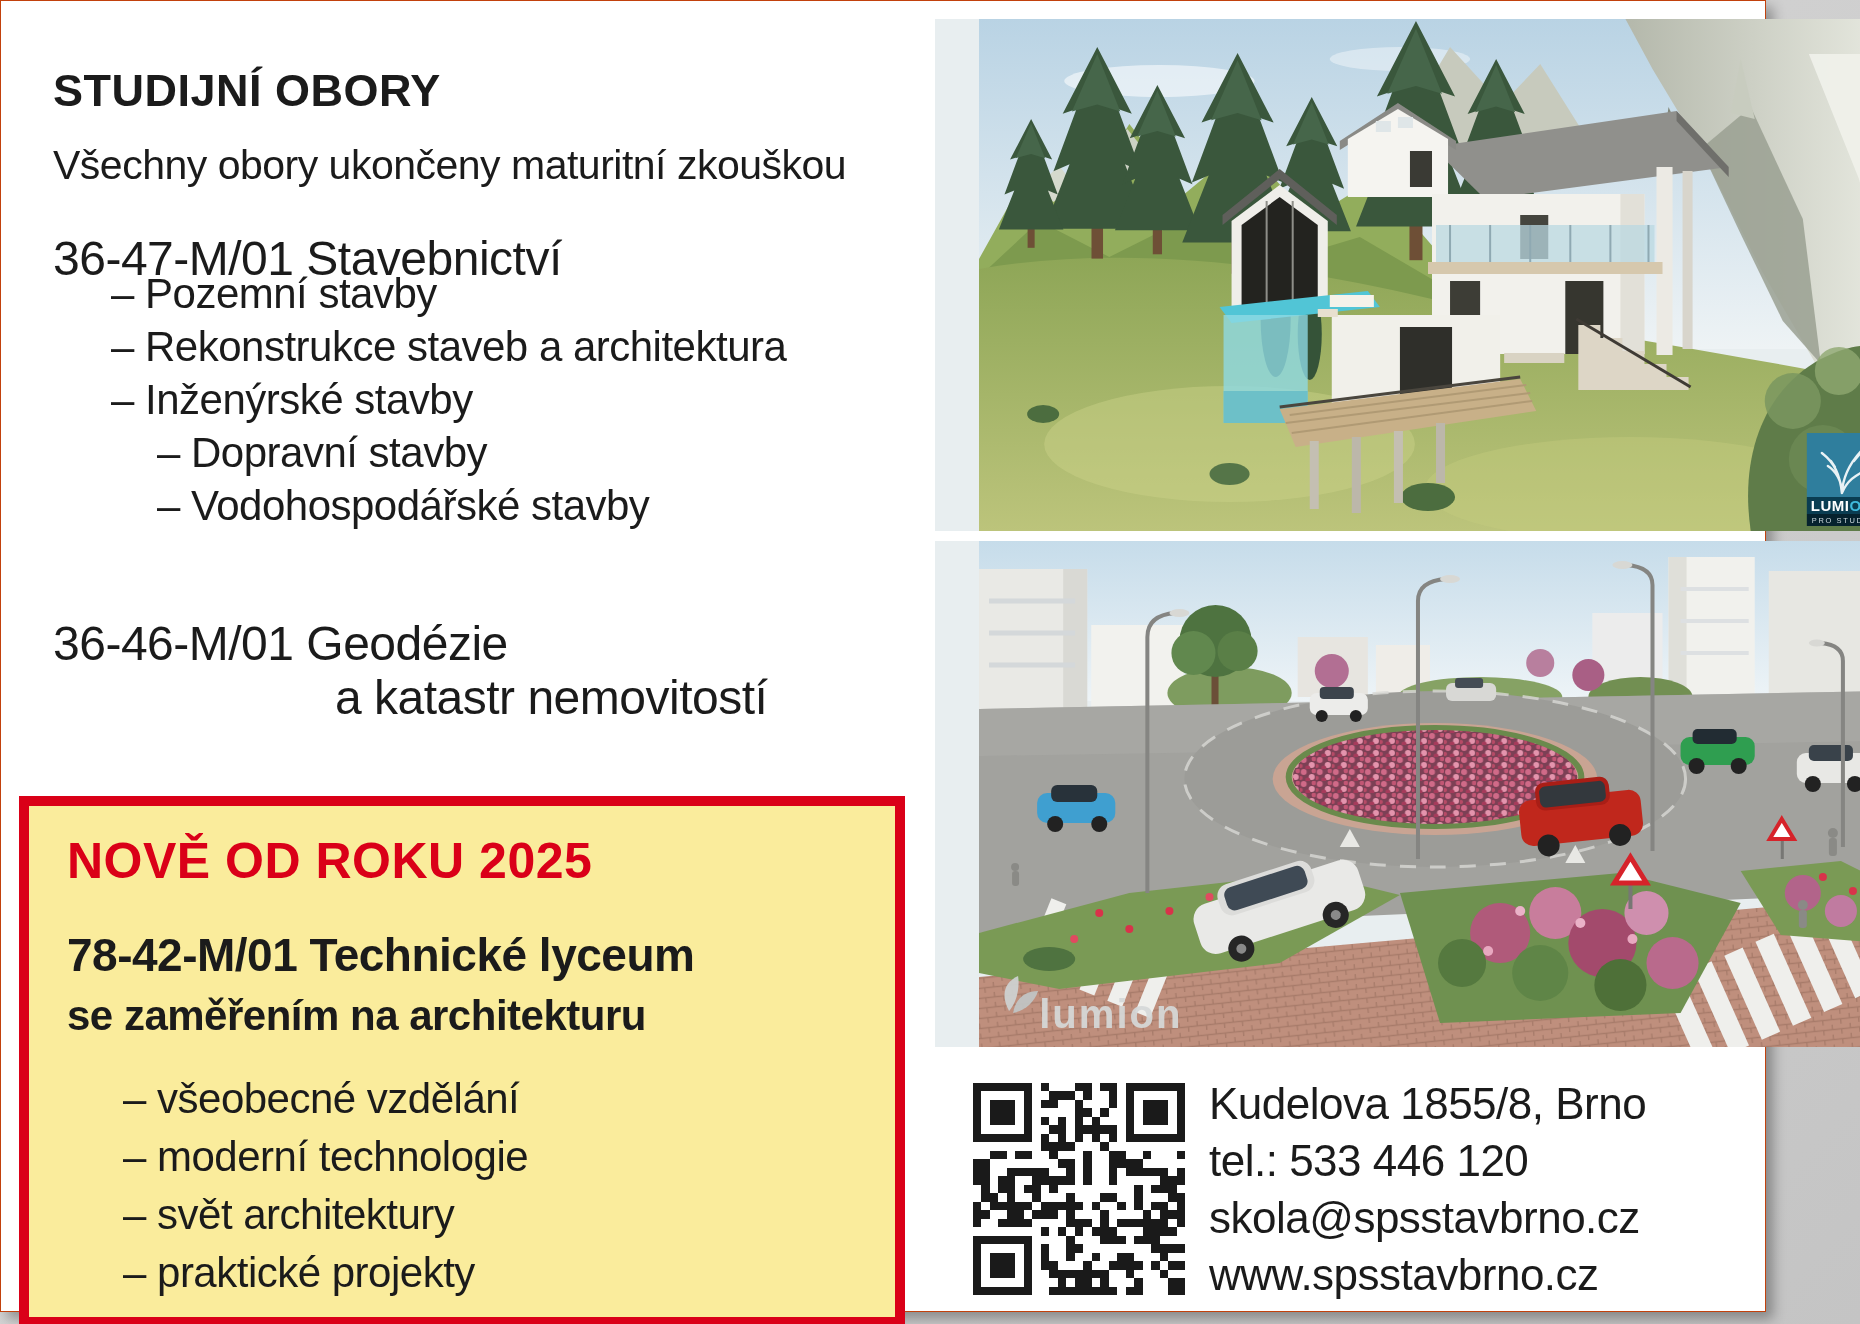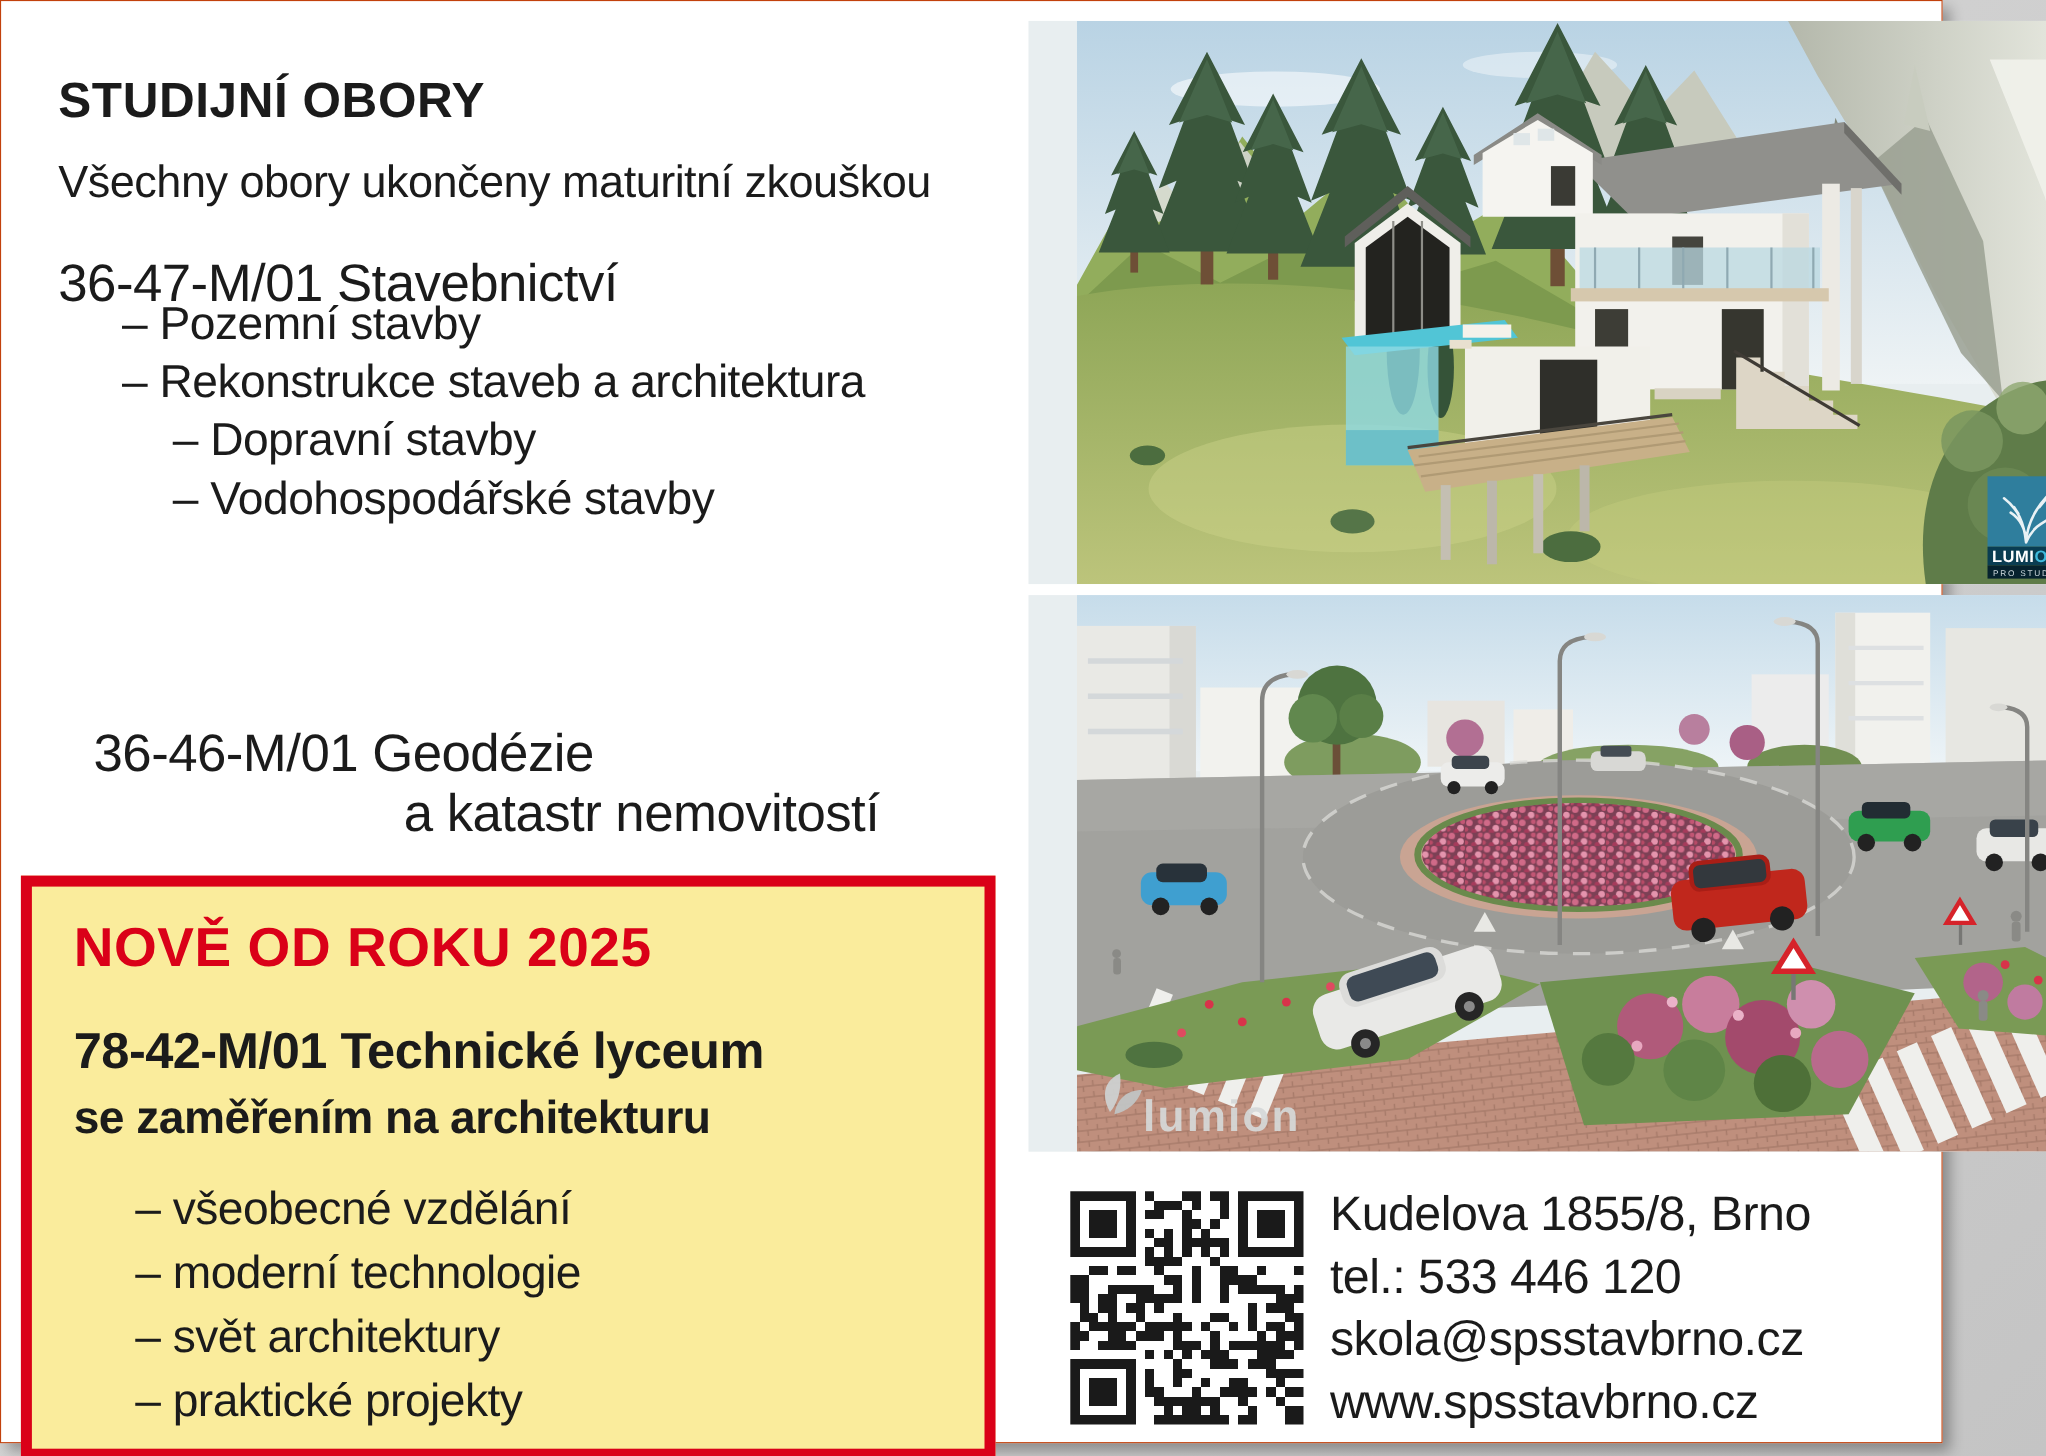--- a/index.html
+++ b/index.html
@@ -11,21 +11,21 @@
   .flyer{
     position:absolute;left:0;top:0;width:1766px;height:1312px;
     background:#ffffff;border:1px solid #c2410c;box-sizing:border-box;
     box-shadow:7px 7px 12px rgba(0,0,0,.32);
   }
   .abs{position:absolute;}
   .title{left:52px;top:34px;font-size:45px;font-weight:bold;letter-spacing:.5px;}
   .subtitle{left:52px;top:100px;font-size:41px;letter-spacing:-.5px;}
   .prog-heading{font-size:48px;font-weight:normal;letter-spacing:-.5px;white-space:nowrap;}
   .prog1{left:52px;top:190px;}
-  .prog2{left:52px;top:618px;line-height:54px;margin-left:32px;}
+  .prog2{left:52px;top:576px;line-height:54px;}
   .prog2 .line2{margin-left:282px;}
   .blist{font-size:42px;line-height:53px;letter-spacing:-.5px;white-space:nowrap;}
   .list1{left:110px;top:266px;}
   .blist .sub{padding-left:46px;}
   .hbox{
     left:18px;top:772px;width:886px;height:531px;box-sizing:border-box;
     background:#faec9c;border:10px solid #da0018;padding:26px 30px 0 38px;margin-top:23px;
   }
   .badge{font-size:50px;font-weight:bold;color:#da0018;letter-spacing:.5px;white-space:nowrap;}
   .hprog{margin-top:38px;font-size:46px;font-weight:bold;letter-spacing:-.5px;white-space:nowrap;}
@@ -46,20 +46,21 @@
 <div class="flyer">
 
   <h1 class="abs title">STUDIJNÍ OBORY</h1>
   <p class="abs subtitle">Všechny obory ukončeny maturitní zkouškou</p>
 
   <h2 class="abs prog-heading prog1"><span>36-47-M/01</span> <span>Stavebnictví</span></h2>
 
   <div class="abs blist list1">
     <div>– Pozemní stavby</div>
     <div>– Rekonstrukce staveb a architektura</div>
+    <div>– Inženýrské stavby</div>
     <div class="sub">– Dopravní stavby</div>
     <div class="sub">– Vodohospodářské stavby</div>
   </div>
 
   <h2 class="abs prog-heading prog2">
     <div><span>36-46-M/01</span> <span>Geodézie</span></div>
     <div class="line2">a katastr nemovitostí</div>
   </h2>
 
   <div class="abs hbox">

